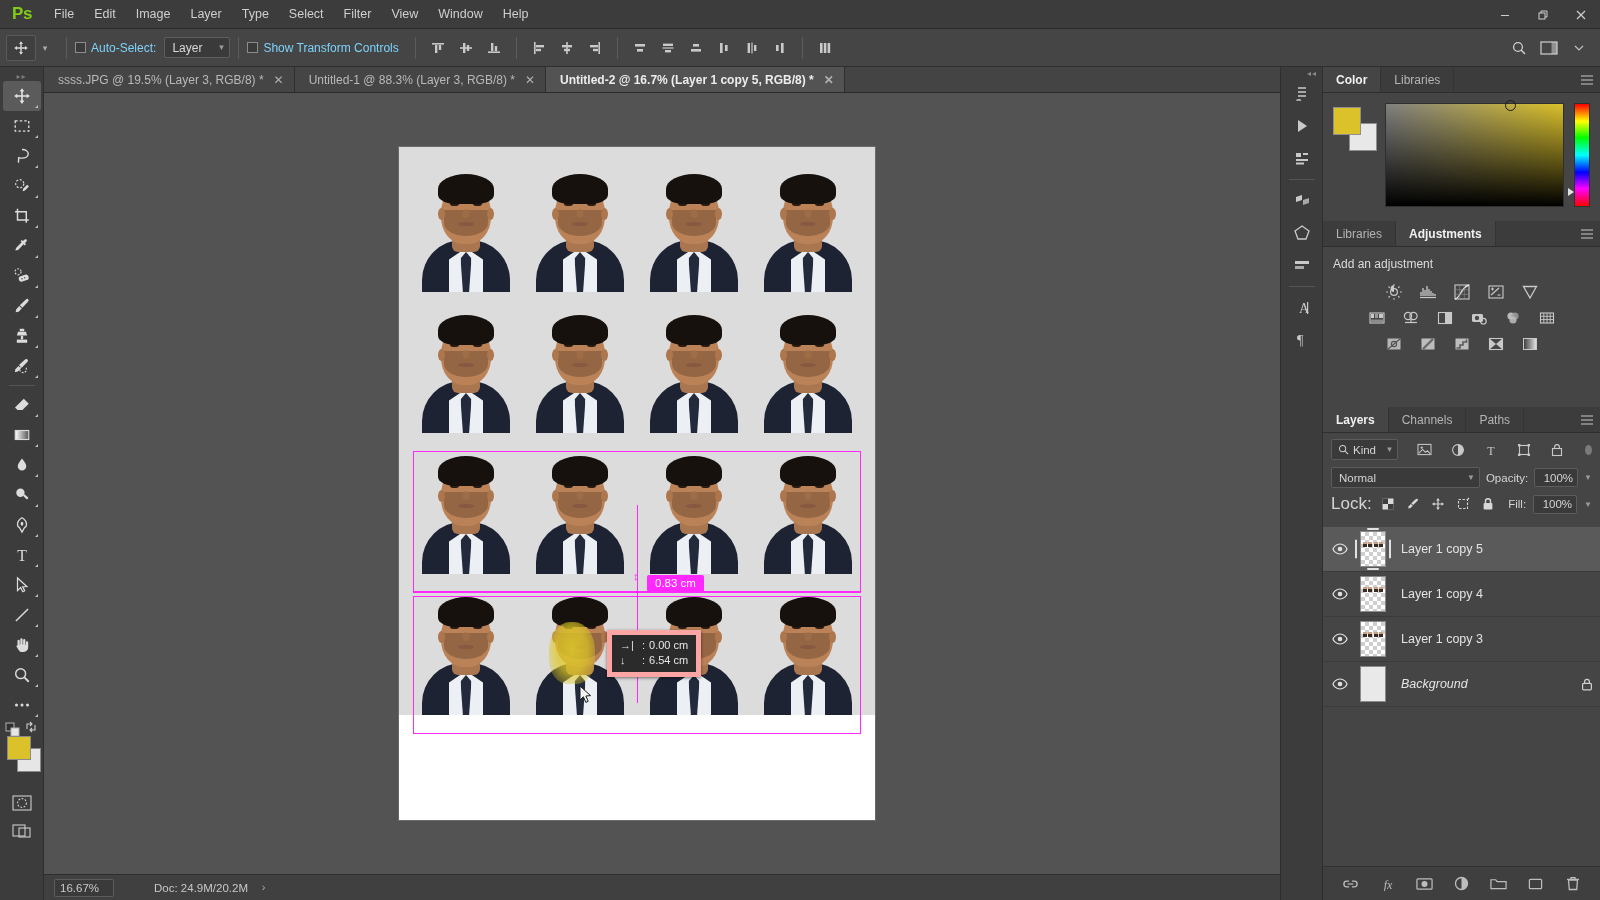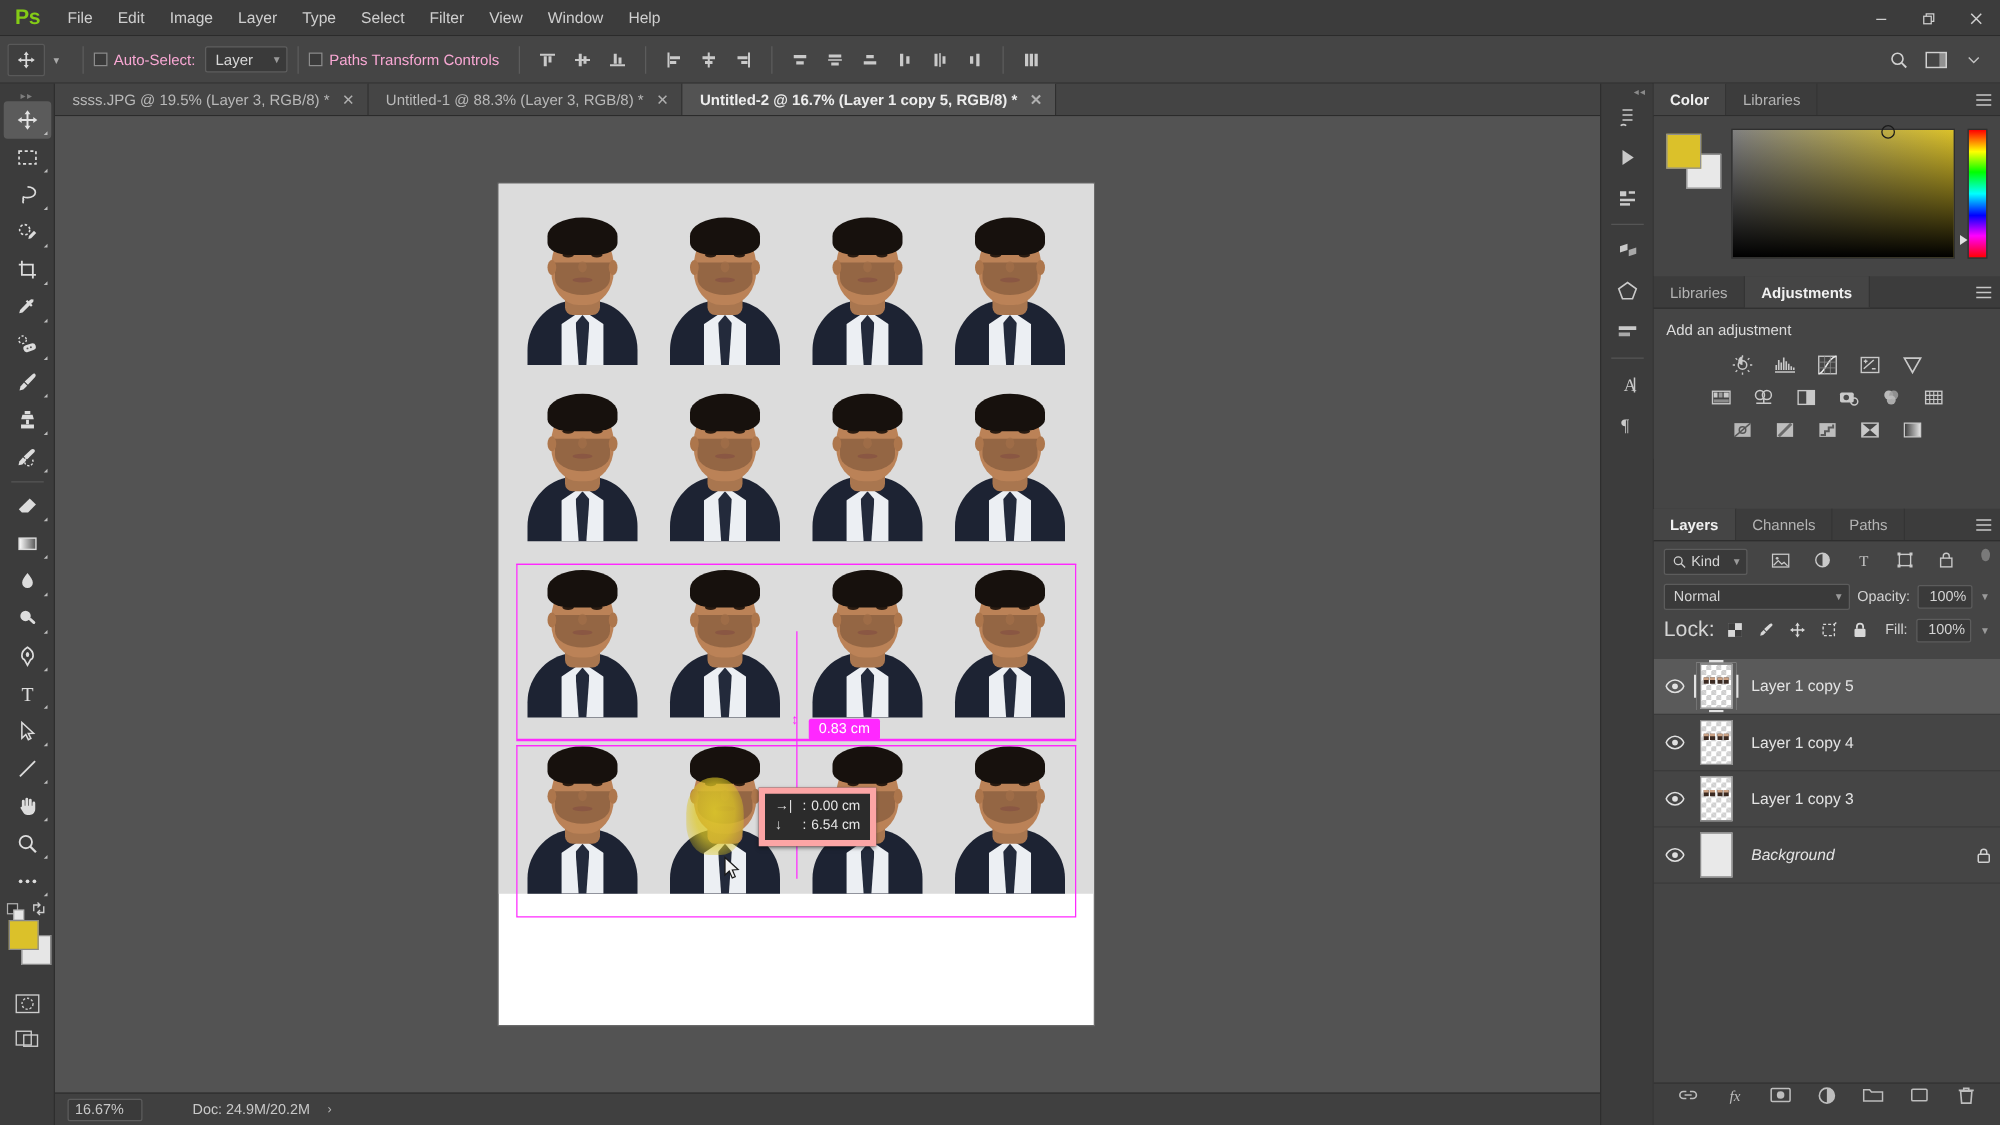--- a/index.html
+++ b/index.html
@@ -40,21 +40,21 @@
   .opt-tool {
     width:30px; height:26px; display:flex; align-items:center; justify-content:center;
     background:#3f3f3f; border:1px solid #595959; border-radius:2px; margin-right:2px;
   }
   .opt-caret { width:14px; text-align:center; color:#aaa; font-size:9px; margin-right:6px; }
   .vsep { width:1px; height:22px; background:#5c5c5c; margin:0 8px; }
   .chk {
     width:11px; height:11px; border:1px solid #8c8c8c; background:#3a3a3a;
     display:inline-block; margin-right:5px; vertical-align:-1px;
   }
-  .opt-label { font-size:12px; color:#f9a8d4; margin-right:8px; white-space:nowrap; }
+  .opt-label { font-size:12px; color:#7dd3fc; margin-right:8px; white-space:nowrap; }
   .opt-select {
     background:#3a3a3a; border:1px solid #5e5e5e; height:21px; min-width:66px;
     display:flex; align-items:center; padding:0 4px 0 7px; font-size:12px;
     border-radius:2px; color:#d8d8d8; justify-content:space-between;
   }
   .opt-select .cv { font-size:8px; color:#9a9a9a; margin-left:8px; }
   .align-grp { display:flex; align-items:center; }
   .align-btn {
     width:28px; height:26px; display:flex; align-items:center; justify-content:center;
   }
@@ -252,21 +252,21 @@
     border-top:4px solid transparent; border-bottom:4px solid transparent; border-left:6px solid #e0e0e0; }
 
   
   .adjpanel { background:#454545; padding:8px 0 10px; }
   .adj-title { font-size:12px; color:#dcdcdc; padding:2px 0 8px 10px; }
   .adj-row { display:flex; justify-content:center; gap:14px; padding:3px 0; }
   .adj-ico { width:20px; height:20px; display:flex; align-items:center; justify-content:center; }
 
   
   .layerspanel { position:absolute; left:0; right:0; top:340px; bottom:0; background:#454545; }
-  .lp-filter { display:flex; align-items:flex-start; padding:6px 8px 4px; gap:19px; }
+  .lp-filter { display:flex; align-items:center; padding:6px 8px 4px; gap:19px; }
   .lp-kind {
     width:96px; height:21px; background:#3a3a3a; border:1px solid #5c5c5c; border-radius:2px;
     display:flex; align-items:center; padding:0 4px 0 6px; font-size:11.5px; justify-content:space-between;
   }
   .lp-fico { width:17px; height:18px; display:flex; align-items:center; justify-content:center; }
   .lp-toggle { width:10px; height:10px; border-radius:50%; background:#7a7a7a; margin-left:2px; }
   .lp-blend { display:flex; align-items:center; padding:3px 8px; gap:6px; }
   .lp-mode {
     flex:1; height:21px; background:#3a3a3a; border:1px solid #5c5c5c; border-radius:2px;
     display:flex; align-items:center; padding:0 4px 0 7px; font-size:11.5px; justify-content:space-between;
@@ -304,21 +304,21 @@
                       0 72%,2px 72%,2px calc(100% - 2px),34% calc(100% - 2px),34% 100%,0 100%,
                       100% 100%,66% 100%,66% calc(100% - 2px),calc(100% - 2px) calc(100% - 2px),calc(100% - 2px) 72%,100% 72%,
                       100% 28%,calc(100% - 2px) 28%,calc(100% - 2px) 2px,66% 2px,66% 0,100% 0);
   }
   .layer-name { flex:1; font-size:12.5px; color:#e4e4e4; padding-left:8px; }
   .layer-name.italic { font-style:italic; }
   .lock-ico { width:26px; display:flex; align-items:center; justify-content:center; }
 
   .lp-bottom {
     position:absolute; left:0; right:0; bottom:0; height:34px; background:#3f3f3f;
-    border-top:1px solid #333; display:flex; justify-content:center; gap:19px;text-decoration:underline;
+    border-top:1px solid #333; display:flex; align-items:center; justify-content:center; gap:19px;text-decoration:underline;
   }
   .lpb { width:18px; height:18px; display:flex; align-items:center; justify-content:center; }
 </style>
 </head>
 <body>
 
 <div class="app">
 
   <div class="menubar">
     <div class="ps-logo">Ps</div>
@@ -361,21 +361,21 @@
     <div class="opt-caret">▾</div>
     <div class="vsep"></div>
     <span class="chk"></span>
     <span class="opt-label">Auto-Select:</span>
     <div class="opt-select">
       <span>Layer</span>
       <span class="cv">▼</span>
     </div>
     <div class="vsep"></div>
     <span class="chk"></span>
-    <span class="opt-label">Paths Transform Controls</span>
+    <span class="opt-label">Show Transform Controls</span>
     <div class="vsep"></div>
 
     <div class="align-grp">
       <div class="align-btn">
         <svg width="16" height="16" viewBox="0 0 16 16">
             <rect x="2" y="3" width="12" height="1.6" fill="#c9c9c9"></rect>
             <rect x="5" y="5" width="2.4" height="8" fill="#c9c9c9"></rect>
             <rect x="8.8" y="5" width="2.4" height="5" fill="#c9c9c9"></rect>
           </svg>
       </div>

